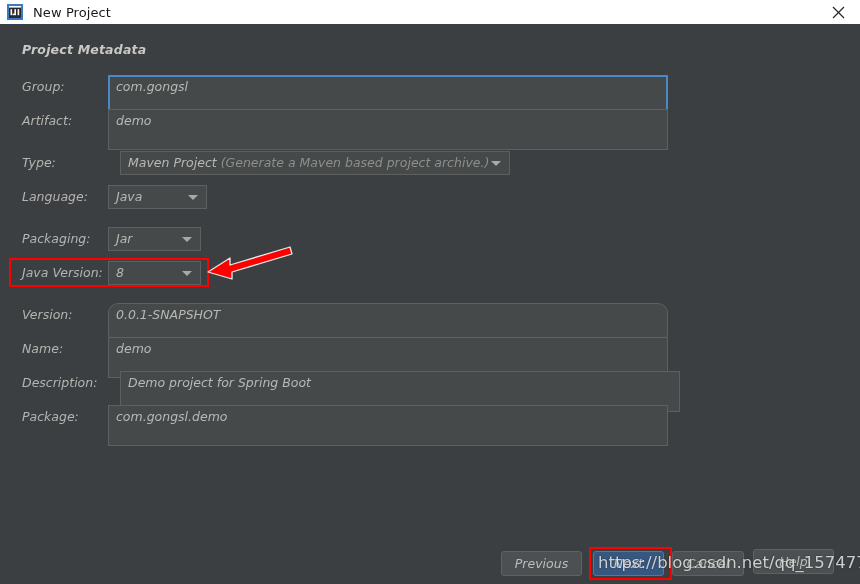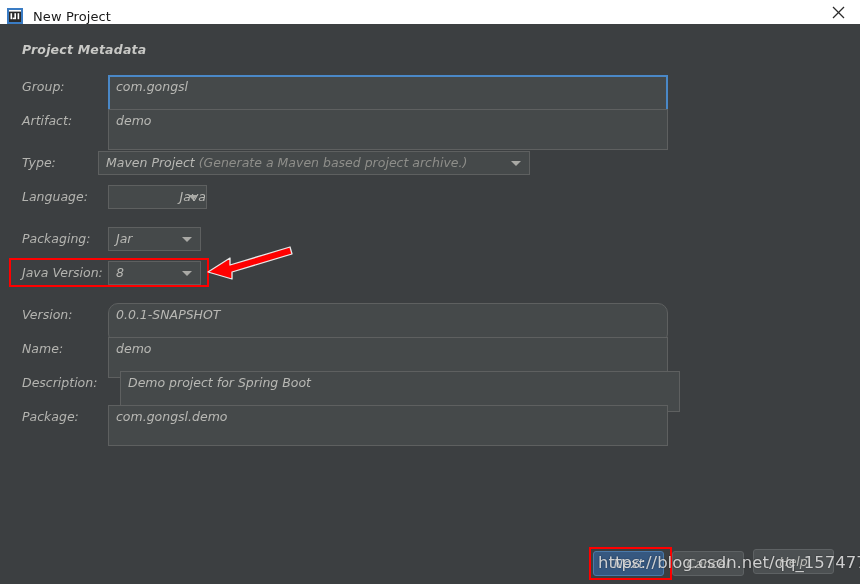--- a/index.html
+++ b/index.html
@@ -13,21 +13,21 @@
     position: relative;
     width: 860px; height: 584px;
     background: #3c3f41;
   }
 
   
   .titlebar {
     position: absolute; left: 0; top: 0;
     width: 860px; height: 24px;
     background: #ffffff;
-    display: flex; align-items: flex-end;
+    display: flex; align-items: center;
   }
   .tb-icon {
     width: 16px; height: 16px;
     margin-left: 7px;
     background: #2b2b2b;
     border: 2px solid #3a7cc4;
     display: flex; align-items: center; justify-content: center;
     flex: 0 0 auto;
   }
   .tb-icon svg { display: block; }
@@ -201,30 +201,30 @@
       <div class="field focused" style="left:108px; width:560px;">com.gongsl</div>
     </div>
 
     <div class="row" style="top:85px;">
       <span class="lbl">Artifact:</span>
       <div class="field" style="left:108px; width:560px;">demo</div>
     </div>
 
     <div class="row" style="top:127px;">
       <span class="lbl">Type:</span>
-      <div class="combo" style="left:98px; width:432px;">
+      <div class="combo" style="left:120px; width:390px;">
         <span>Maven Project</span>
         <span class="hint">(Generate a Maven based project archive.)</span>
         <span class="arrow"></span>
       </div>
     </div>
 
     <div class="row" style="top:161px;">
       <span class="lbl">Language:</span>
-      <div class="combo" style="left:108px; width:99px;text-align:right;">
+      <div class="combo" style="left:108px; width:99px;">
         <span>Java</span>
         <span class="arrow"></span>
       </div>
     </div>
 
     <div class="row" style="top:203px;">
       <span class="lbl">Packaging:</span>
       <div class="combo" style="left:108px; width:93px;">
         <span>Jar</span>
         <span class="arrow"></span>
@@ -252,20 +252,21 @@
     <div class="row" style="top:347px;">
       <span class="lbl">Description:</span>
       <div class="field" style="left:120px; width:560px;">Demo project for Spring Boot</div>
     </div>
 
     <div class="row" style="top:381px;">
       <span class="lbl">Package:</span>
       <div class="field" style="left:108px; width:560px;">com.gongsl.demo</div>
     </div>
 
+    <div class="btn" style="left:501px; top:527px; width:81px;">Previous</div>
     <div class="btn primary" style="left:593px; top:527px; width:71px;">Next</div>
     <div class="btn" style="left:672px; top:527px; width:72px;">Cancel</div>
     <div class="btn" style="left:753px; top:525px; width:81px;">Help</div>
 
   </div>
 
   <div class="annot-box" style="left:9px; top:258px; width:200px; height:29px;"></div>
 
   <div class="annot-box" style="left:589px; top:547px; width:83px; height:33px;"></div>
 

